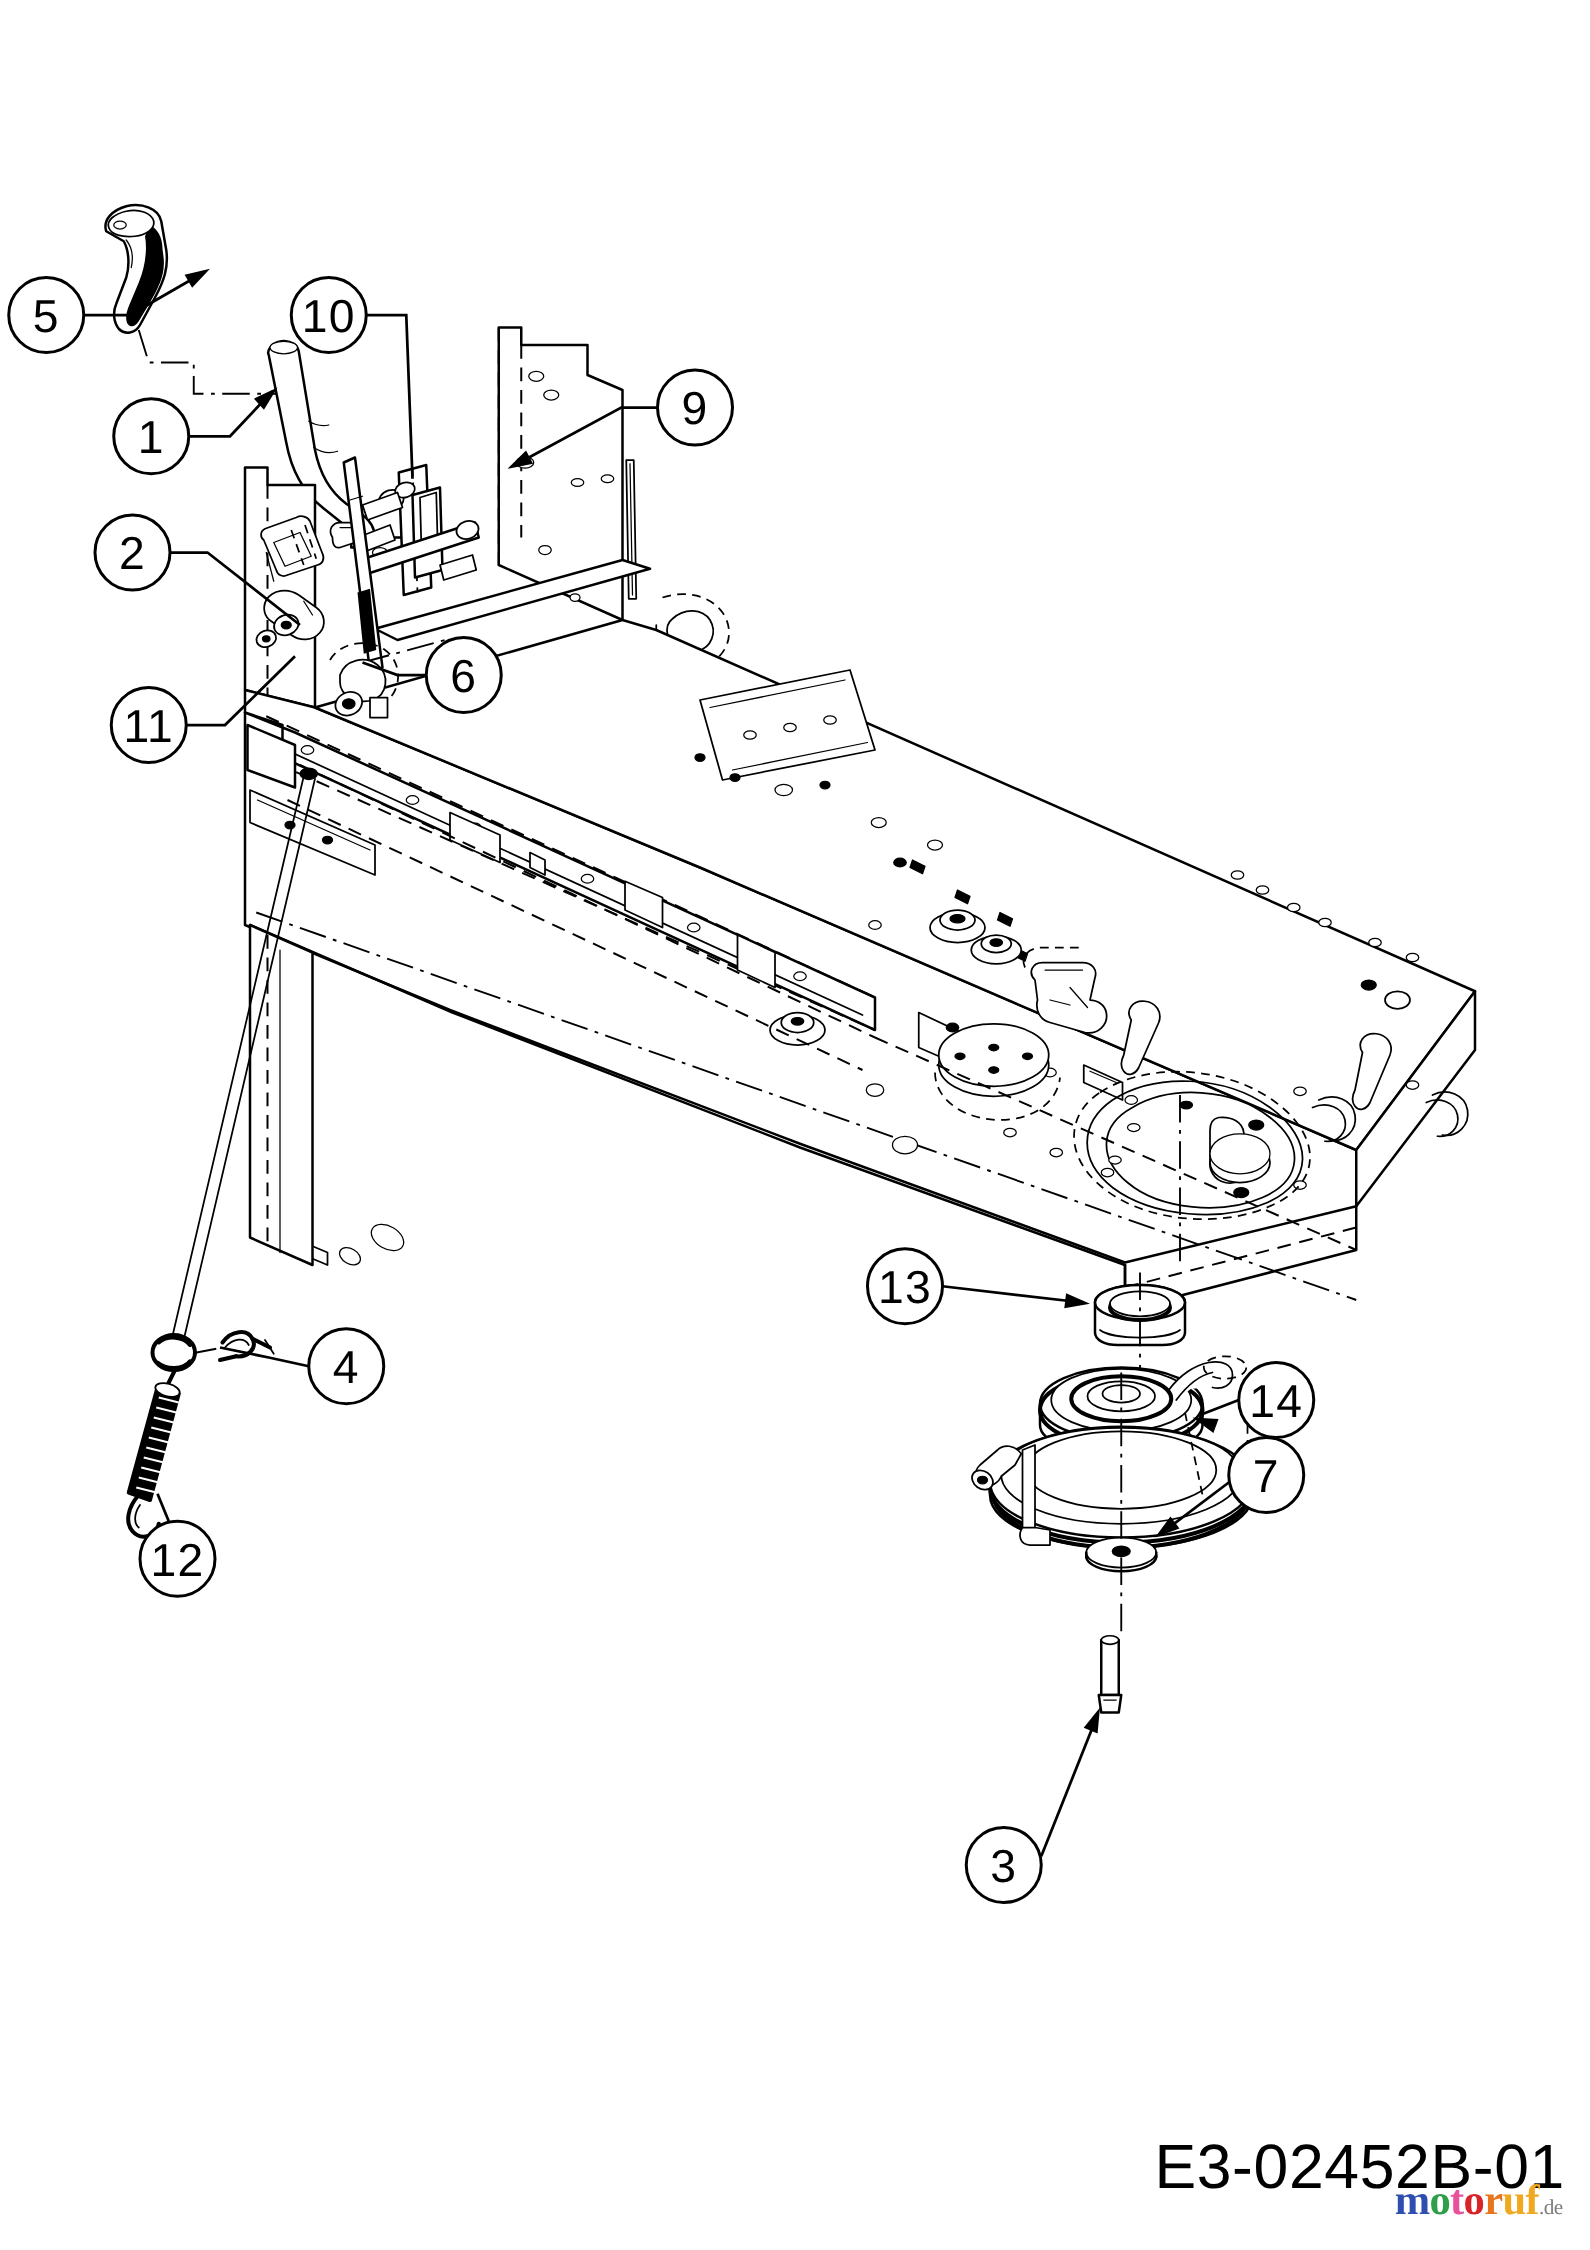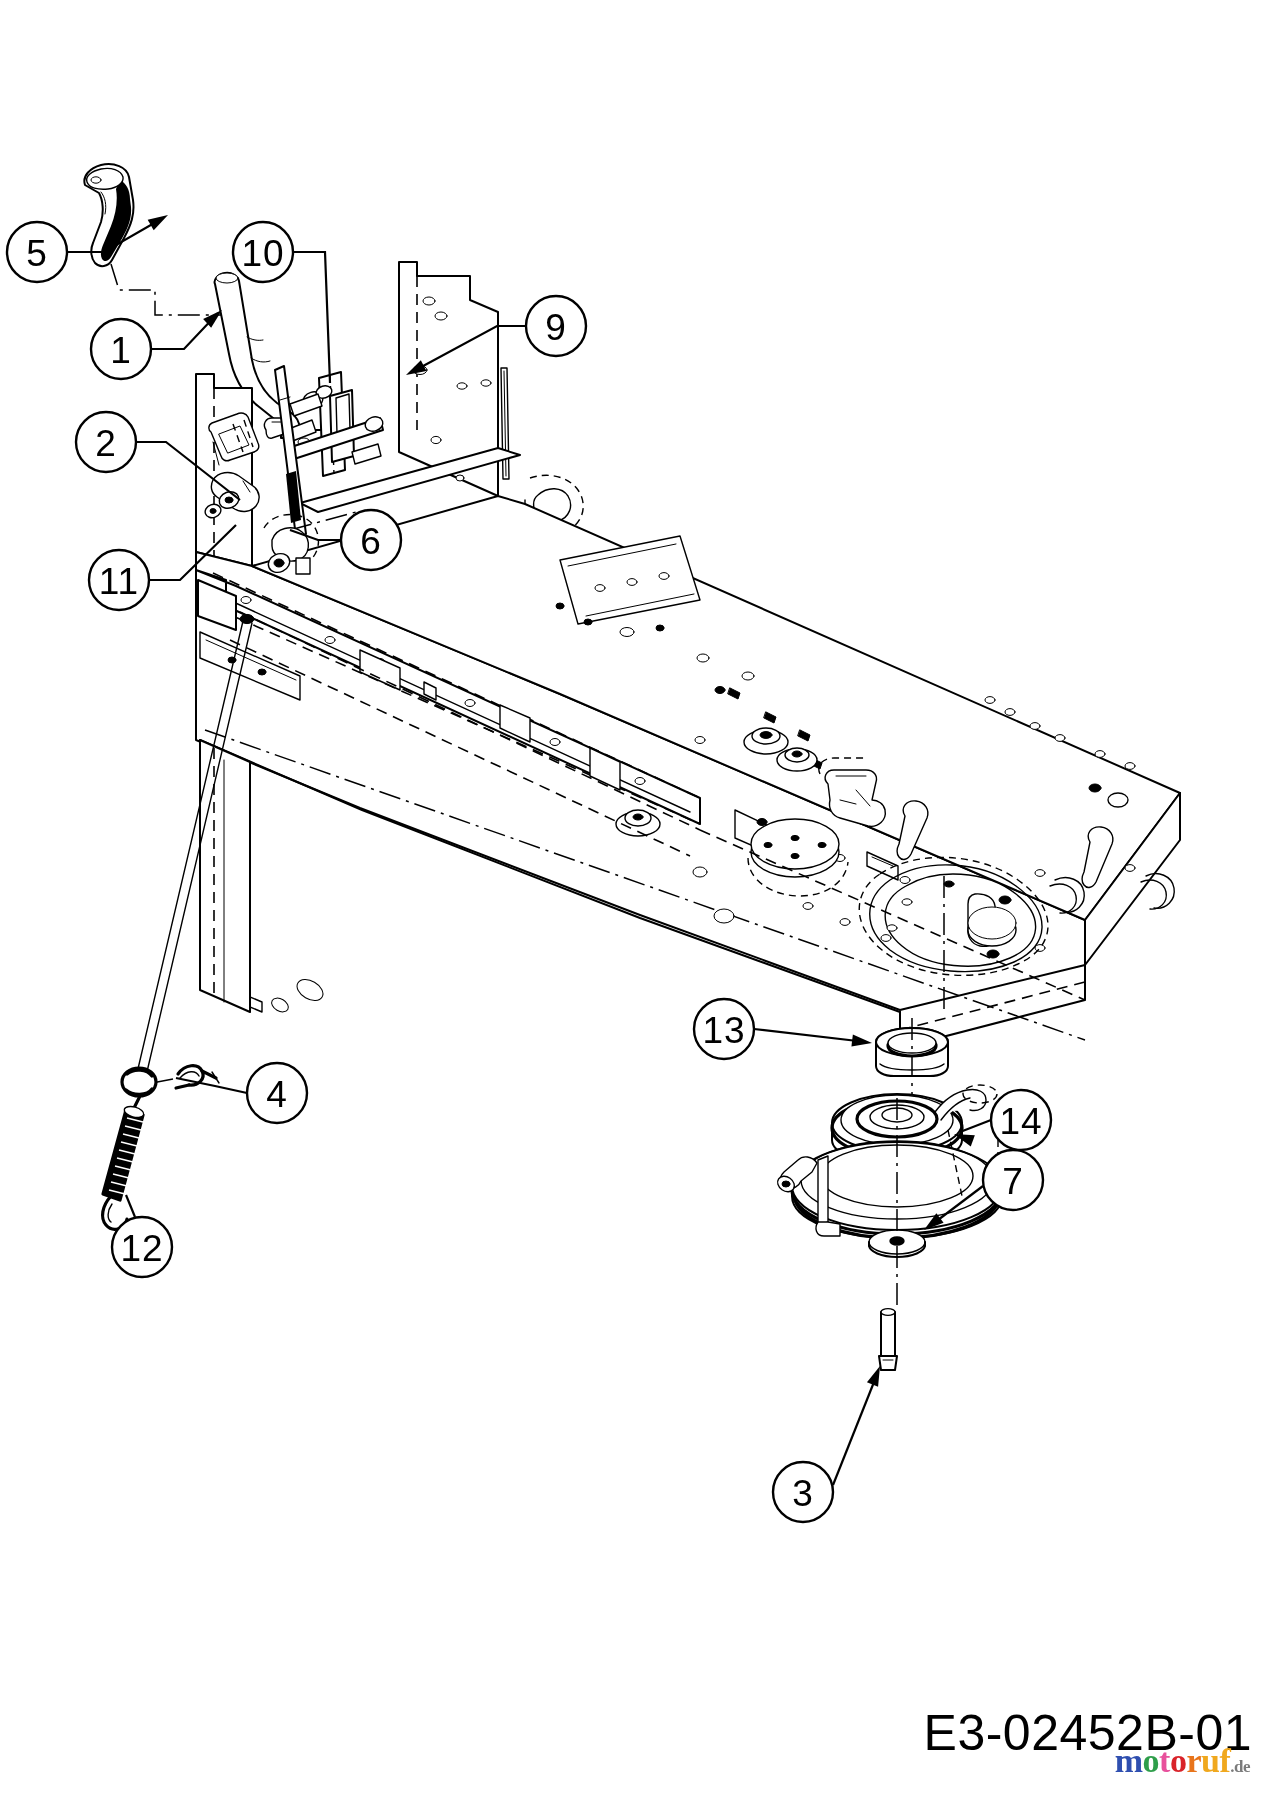--- a/index.html
+++ b/index.html
@@ -47,21 +47,21 @@
     position:absolute;
     right:22px;
     bottom:22px;
     font-family:"Liberation Serif", serif;
     font-size:34px;
     font-weight:700;
     letter-spacing:-0.5px;
     white-space:nowrap;
     line-height:1;
   }
-  #watermark .wm-de{font-size:17px;font-weight:700;color:#7b7b7b;vertical-align:baseline;}
+  #watermark .wm-de{font-size:17px;font-weight:400;color:#7b7b7b;vertical-align:baseline;}
 </style>
 </head>
 <body>
 
 <div id="diagram-root">
 
 <svg id="parts-svg" viewBox="0 0 1272 1800" xmlns="http://www.w3.org/2000/svg">
 
   <g>
     <path class="ln fillw" d="M 85 185 C 82 176 90 168 101 165 C 114 162 127 167 129 177

